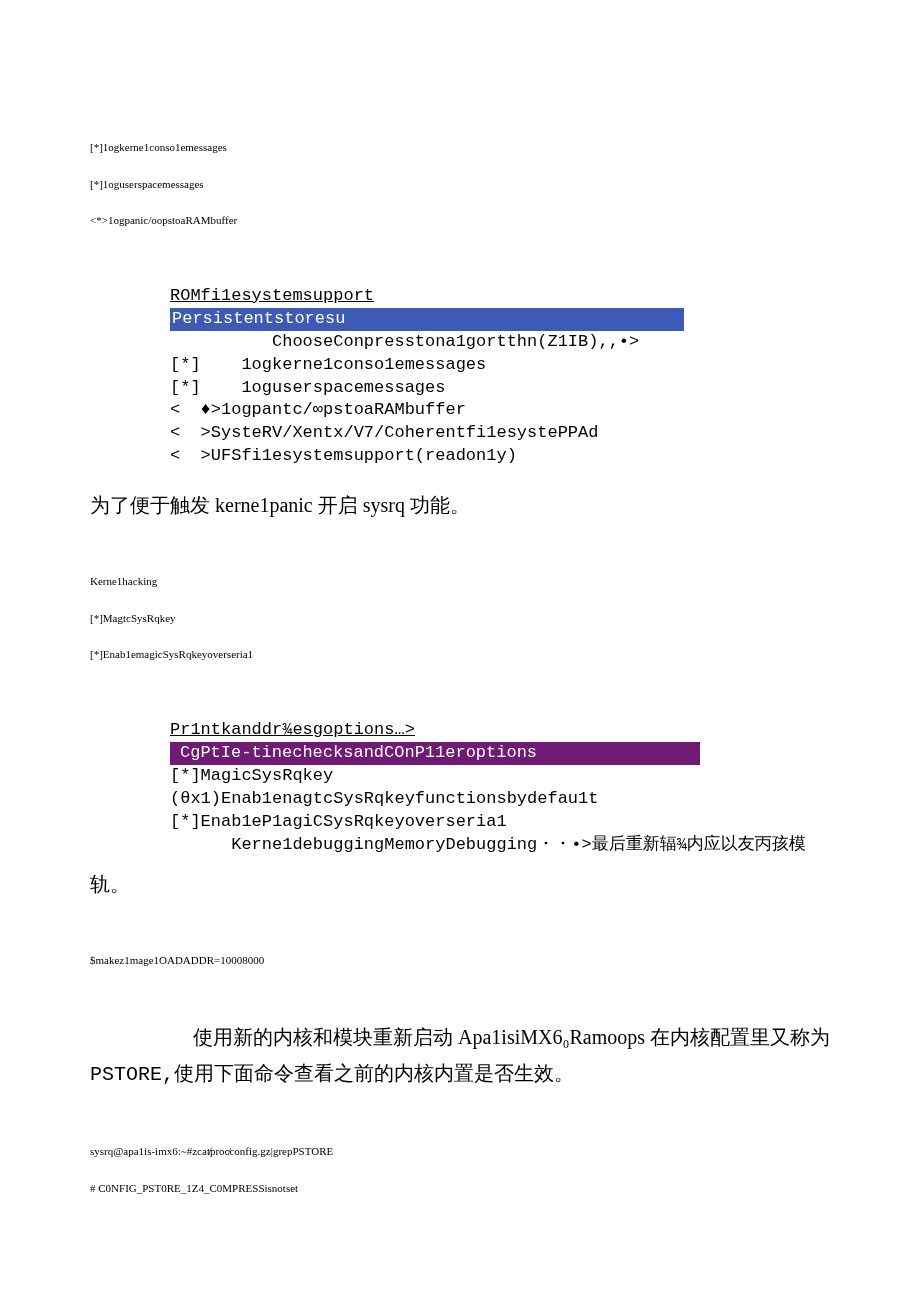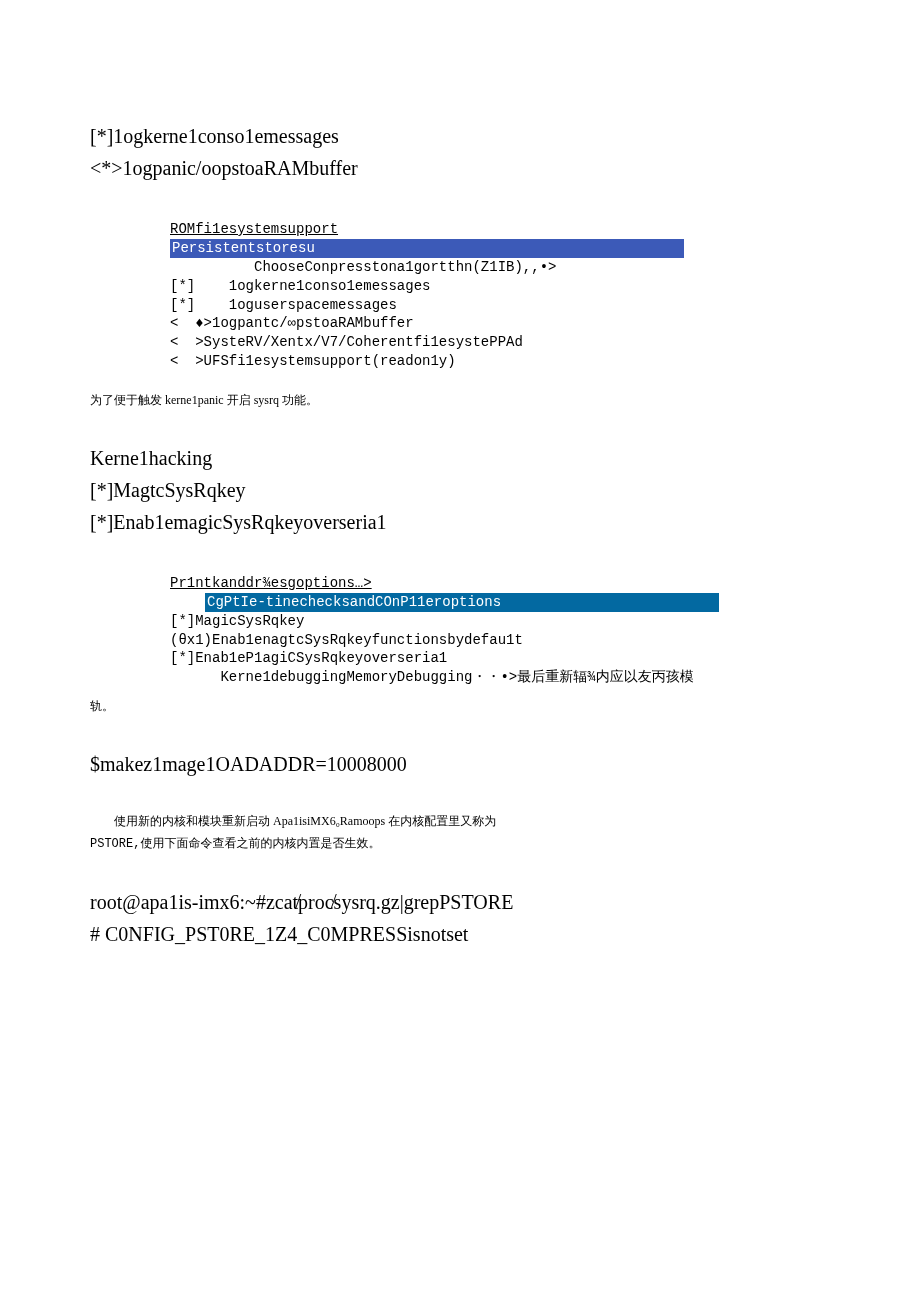--- a/index.html
+++ b/index.html
@@ -8,67 +8,68 @@
     background: #ffffff;
     font-family: "Times New Roman", SimSun, serif;
     width: 920px;
     color: #000000;
   }
   .page {
     padding: 120px 90px 60px 90px;
     box-sizing: border-box;
   }
   .line {
-    font-size: 20px;
+    font-size: 11px;
     line-height: 1.6;
-    margin: 0 0;
+    margin: 19px 0;
   }
   .para {
-    font-size: 12px;
+    font-size: 20px;
     line-height: 1.9;
     margin: 12px 0;
   }
   .indent {
     text-indent: 2em;
+    text-align: right;
   }
   .mono-block {
     font-family: "Courier New", monospace;
-    font-size: 14px;
+    font-size: 17px;
     line-height: 1.35;
     margin: 18px 0 18px 80px;
     white-space: pre;
   }
   .mono-underline {
     text-decoration: underline;
   }
   .mono-highlight {
     background: #3c5ab8;
     color: #ffffff;
     display: inline-block;
     padding: 0 2px;
     min-width: 510px;
   }
   .mono-highlight2 {
-    background: #0369a1;
+    background: #701a75;
     color: #ffffff;
     display: inline-block;
-    padding: 0 2px;
+    padding: 0 10px;
     min-width: 510px;
-    margin-left: 35px;
   }
   .spacer {
     height: 18px;
   }
 </style>
 </head>
 <body>
 
 <div class="page">
 
   <div class="line">[*]1ogkerne1conso1emessages</div>
+  <div class="line">[*]1oguserspacemessages</div>
   <div class="line">&lt;*&gt;1ogpanic/oopstoaRAMbuffer</div>
 
   <div class="spacer"></div>
 
   <div class="mono-block"><span class="mono-underline">ROMfi1esystemsupport</span>
 <span class="mono-highlight">Persistentstoresu</span>
 <span>          ChooseConpresstona1gortthn(Z1IB),,•&gt;</span>
 <span>[*]    1ogkerne1conso1emessages</span>
 <span>[*]    1oguserspacemessages</span>
 <span>&lt;  ♦&gt;1ogpantc/∞pstoaRAMbuffer</span>
@@ -98,16 +99,16 @@
 
   <div class="line">$makez1mage1OADADDR=10008000</div>
 
   <div class="spacer"></div>
 
   <div class="para indent" style="margin-bottom:0;">使用新的内核和模块重新启动 Apa1isiMX6₀Ramoops 在内核配置里又称为</div>
   <div class="para" style="margin-top:0;font-family:Liberation Mono, monospace;">PSTORE,使用下面命令查看之前的内核内置是否生效。</div>
 
   <div class="spacer"></div>
 
-  <div class="line">root@apa1is-imx6:~#zcat̸proc̸sysrq.gz|grepPSTORE</div>
+  <div class="line">sysrq@apa1is-imx6:~#zcat̸proc̸config.gz|grepPSTORE</div>
   <div class="line">#   C0NFIG_PST0RE_1Z4_C0MPRESSisnotset</div>
 
 </div>
 
 </body></html>

